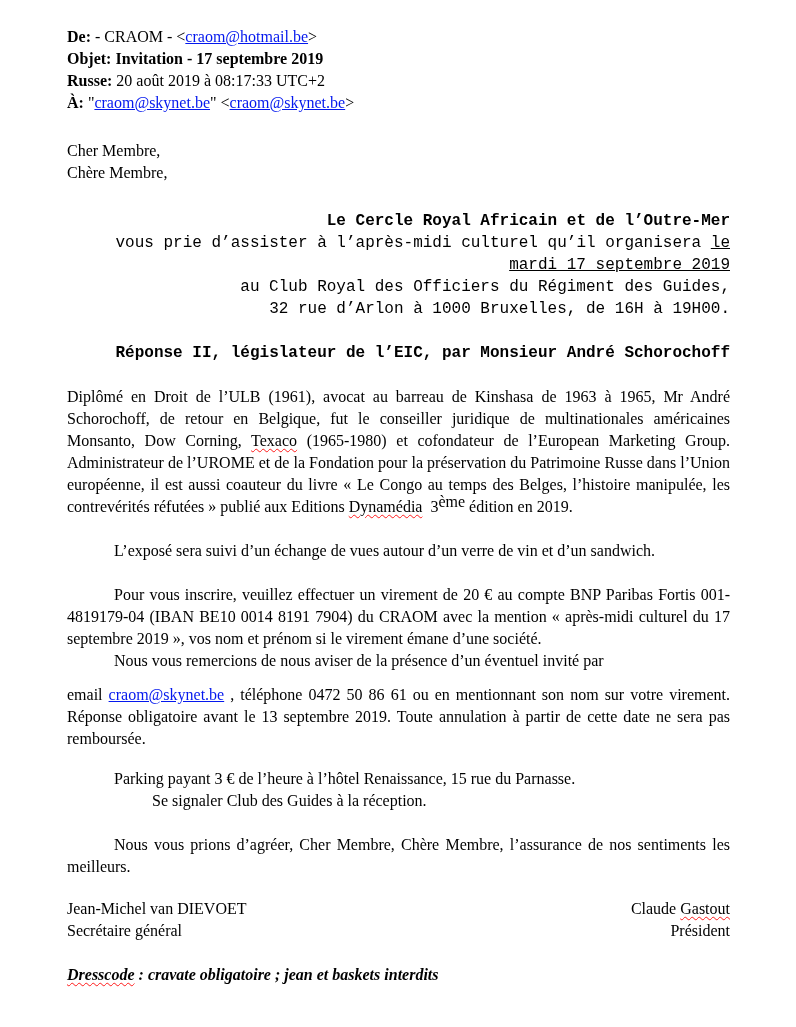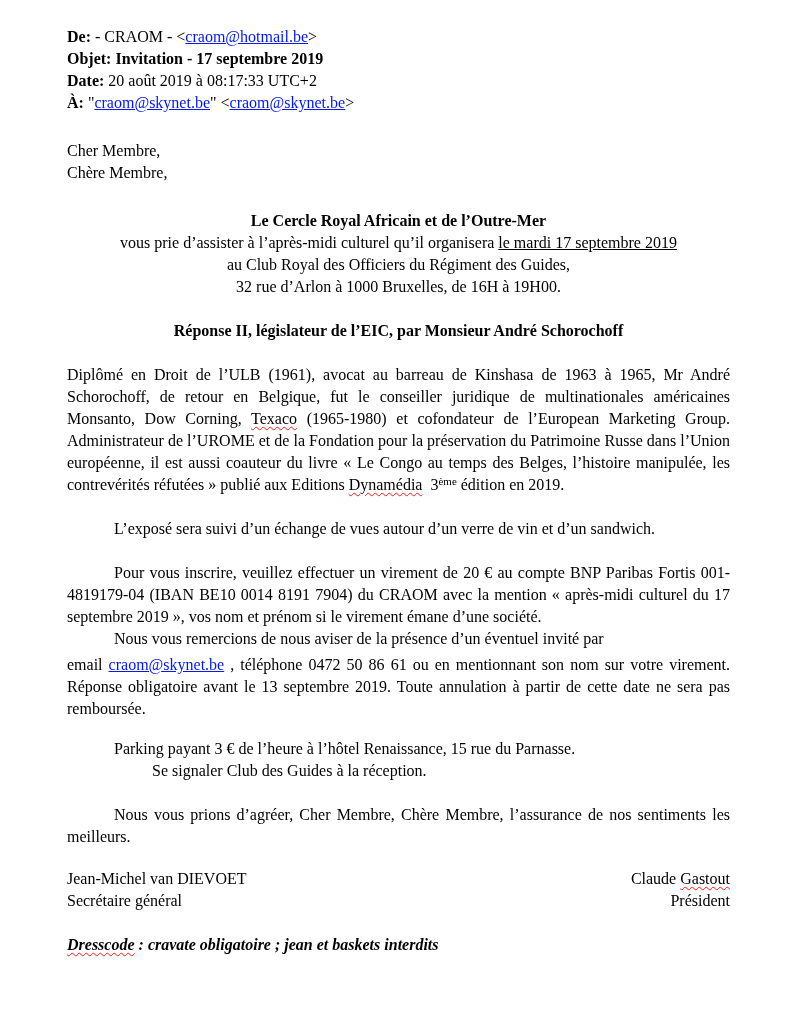--- a/index.html
+++ b/index.html
@@ -8,56 +8,56 @@
     width: 796px;
     min-height: 1027px;
     color: #000000;
     font-family: "Liberation Serif", "DejaVu Serif", serif;
     font-size: 16px;
     line-height: 22px;
   }
   .page { padding: 26px 66px 40px 67px; }
   .b { font-weight: bold; }
   .bi { font-weight: bold; font-style: italic; }
-  .center { text-align: center; }
+  .center { text-align: right; font-family: Liberation Mono, monospace; }
   .justify { text-align: justify; }
   .indent { text-indent: 47px; }
   .u { text-decoration: underline; }
   .link { color: #0418ee; text-decoration: underline; cursor: pointer; }
   .misspell {
     text-decoration-line: underline;
     text-decoration-style: wavy;
     text-decoration-color: #ff1a1a;
     text-decoration-thickness: 1px;
     text-underline-offset: 2px;
   }
-  sup { font-size: 11px; line-height: 0; vertical-align: 5px; }
+  sup { font-size: 16px; line-height: 0; vertical-align: 5px; }
   .salutation { margin-top: 26px; }
   .invitation { margin-top: 26px; }
   .talk-title { margin-top: 22px; }
   .bio { margin-top: 22px; }
   .expose { margin-top: 22px; }
   .inscription { margin-top: 22px; }
-  .remercions-rest { margin-top: 4px; }
+  .remercions-rest { margin-top: 12px; }
   .parking { margin-top: 18px; }
   .signaler { padding-left: 85px; }
   .closing { margin-top: 22px; }
   .sig-row { display: flex; justify-content: space-between; margin-top: 20px; font-family: Liberation Serif, serif; }
   .sig-right { width: 140px; text-align: right; }
   .dresscode { margin-top: 22px; }
 </style>
 </head>
 <body>
 
 <div class="page">
 
   <div>
     <div><span class="b">De:</span><span> - CRAOM - &lt;</span><a class="link">craom@hotmail.be</a><span>&gt;</span></div>
     <div class="b">Objet: Invitation - 17 septembre 2019</div>
-    <div><span class="b">Date:</span><span> 20 août 2019 à 08:17:33 UTC+2</span></div>
+    <div><span class="b">Russe:</span><span> 20 août 2019 à 08:17:33 UTC+2</span></div>
     <div><span class="b">À:</span><span> "</span><a class="link">craom@skynet.be</a><span>" &lt;</span><a class="link">craom@skynet.be</a><span>&gt;</span></div>
   </div>
 
   <div class="salutation">
     <div>Cher Membre,</div>
     <div>Chère Membre,</div>
   </div>
 
   <div class="invitation center">
     <div class="b">Le Cercle Royal Africain et de l’Outre-Mer</div>

